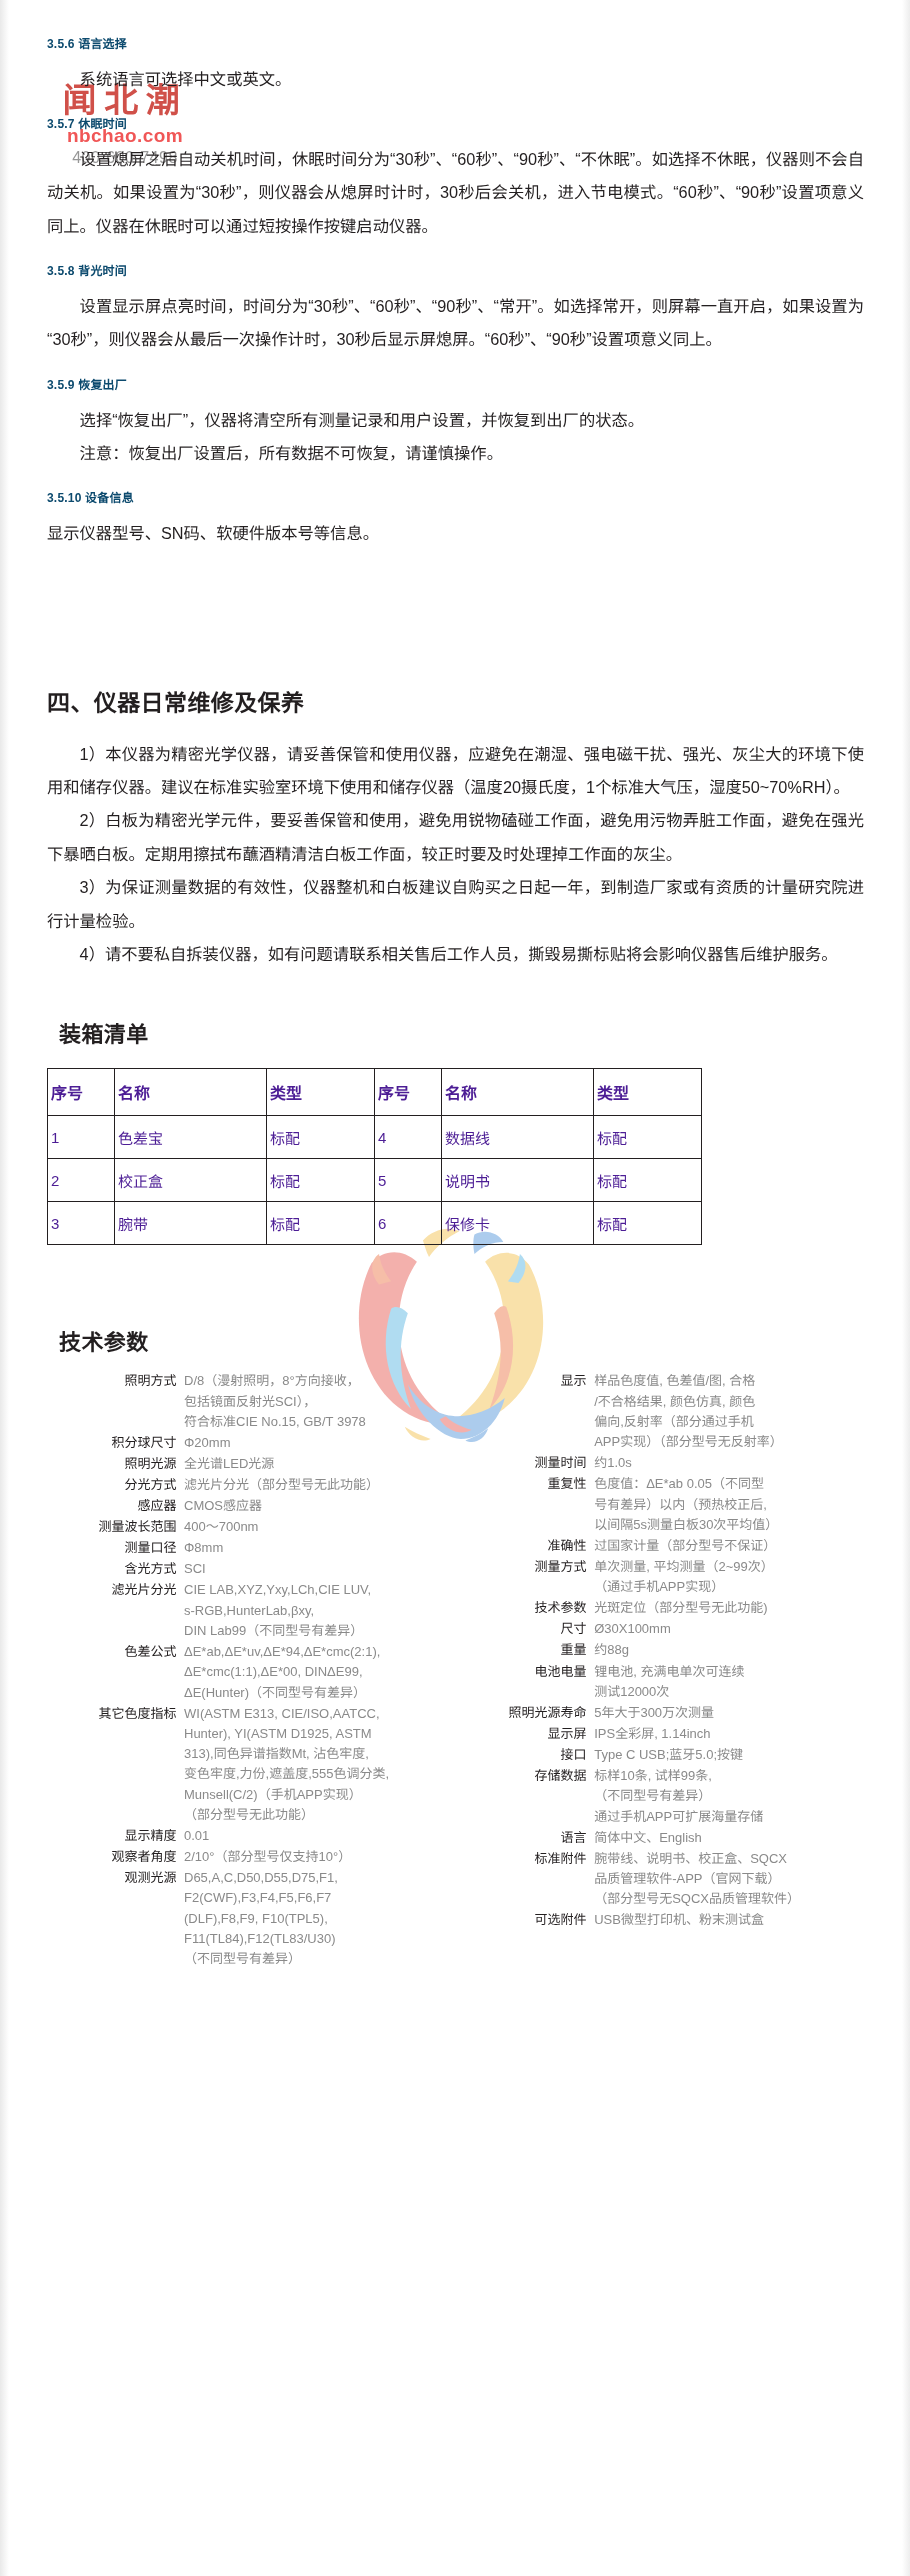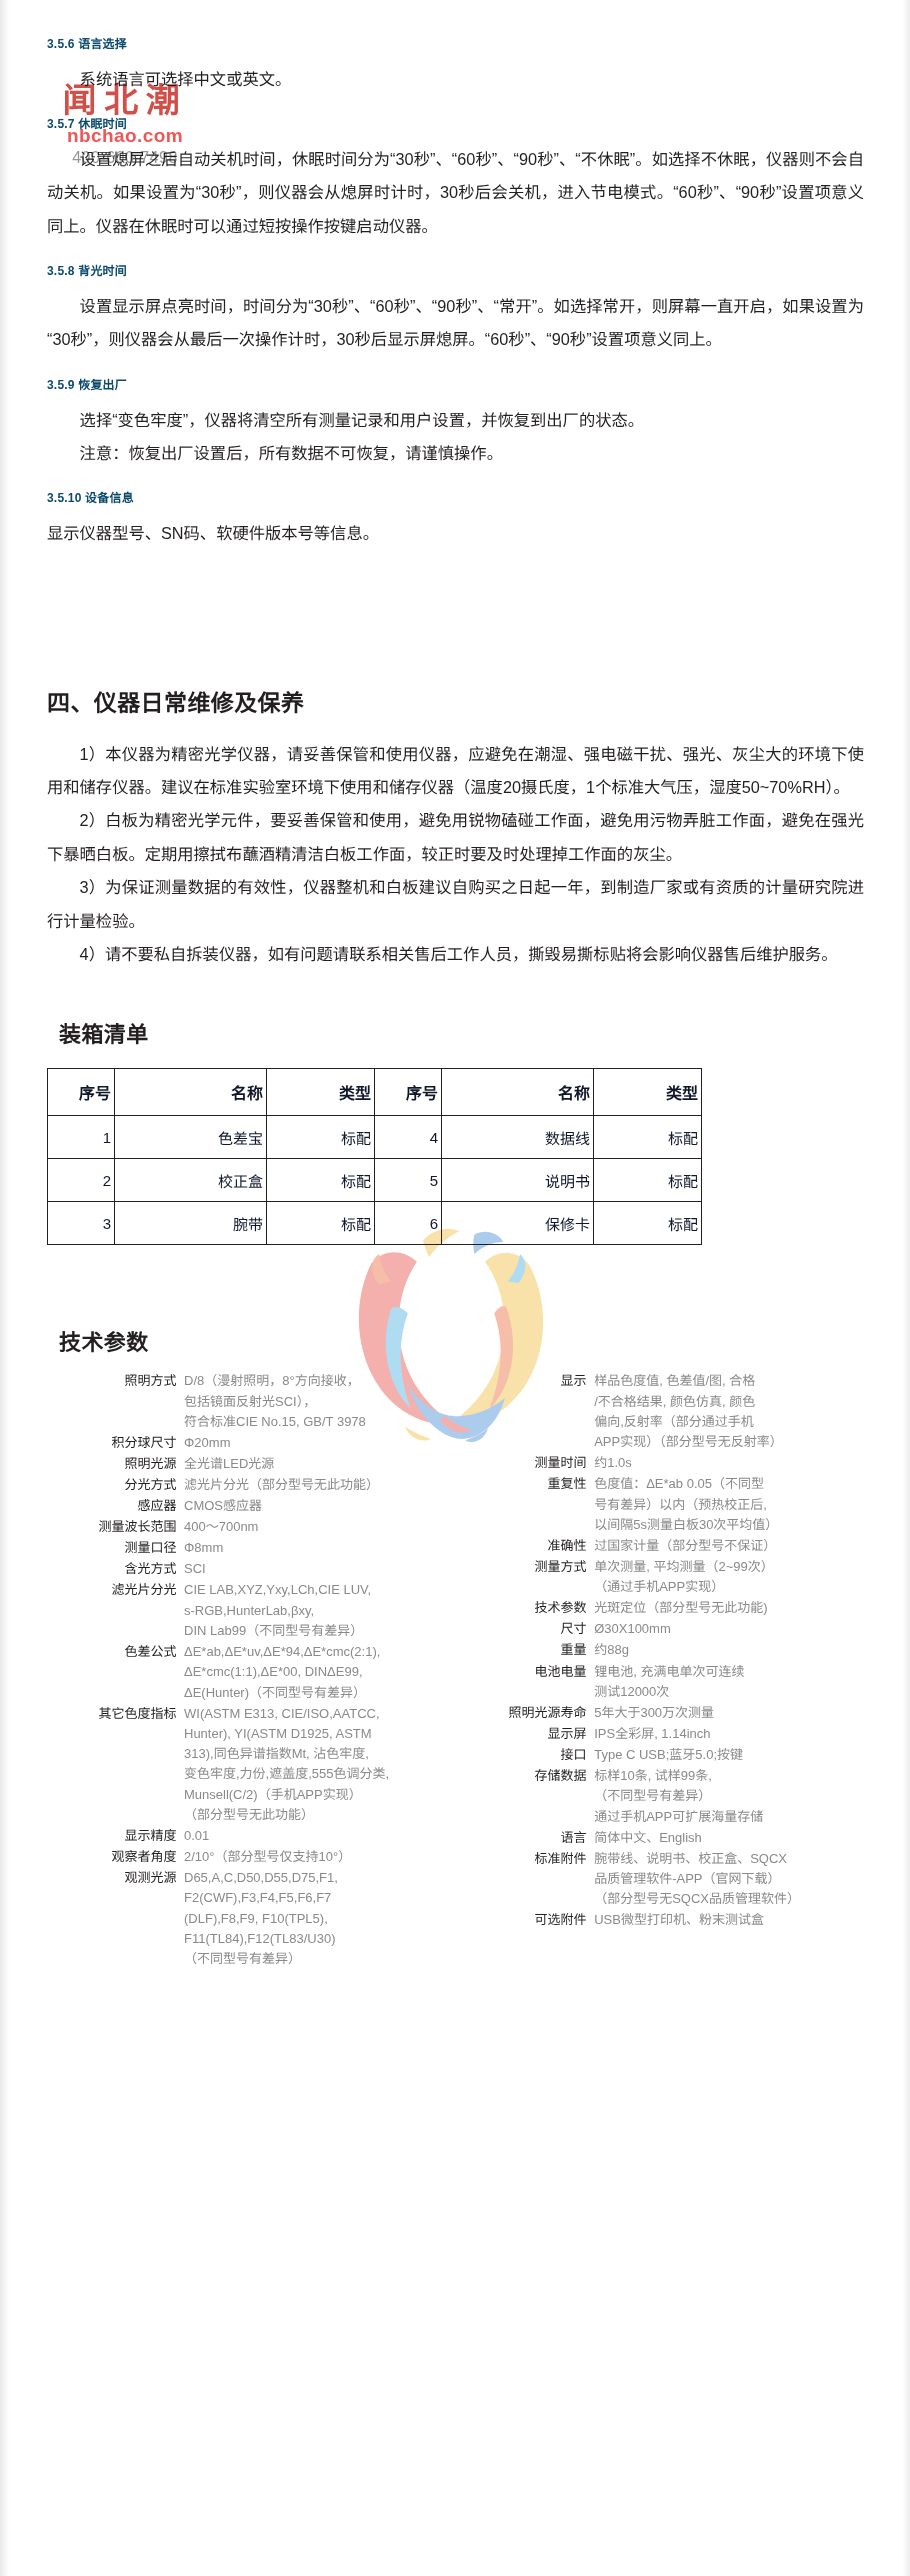--- a/index.html
+++ b/index.html
@@ -134,25 +134,25 @@
   
   table.packing {
     border-collapse: collapse;
     margin: 20px 0 0 0;
     width: 649px;
     table-layout: fixed;
   }
   table.packing th,
   table.packing td {
     border: 1.5px solid #231f20;
-    text-align: right;
+    text-align: left;
     font-size: 15px;
     height: 39px;
     padding: 1.5px 3px;
-    color: #0f172a;
+    color: #4c1d95;
     background: transparent;
   }
   table.packing th {
     font-weight: bold;
     font-size: 16px;
     height: 43px;
   }
   table.packing col.c-num  { width: 67px; }
   table.packing col.c-name { width: 152px; }
   table.packing col.c-type { width: 108px; }
@@ -245,21 +245,21 @@
     <div class="gap-m"></div>
 
     <h3 class="sub-heading">3.5.8  背光时间</h3>
     <div class="gap-s"></div>
     <p class="body-text indent">设置显示屏点亮时间，时间分为“30秒”、“60秒”、“90秒”、“常开”。如选择常开，则屏幕一直开启，如果设置为“30秒”，则仪器会从最后一次操作计时，30秒后显示屏熄屏。“60秒”、“90秒”设置项意义同上。</p>
 
     <div class="gap-m"></div>
 
     <h3 class="sub-heading">3.5.9  恢复出厂</h3>
     <div class="gap-s"></div>
-    <p class="body-text indent">选择“变色牢度”，仪器将清空所有测量记录和用户设置，并恢复到出厂的状态。</p>
+    <p class="body-text indent">选择“恢复出厂”，仪器将清空所有测量记录和用户设置，并恢复到出厂的状态。</p>
     <p class="body-text indent">注意：恢复出厂设置后，所有数据不可恢复，请谨慎操作。</p>
 
     <div class="gap-m"></div>
 
     <h3 class="sub-heading">3.5.10  设备信息</h3>
     <div class="gap-s"></div>
     <p class="body-text">显示仪器型号、SN码、软硬件版本号等信息。</p>
 
     <div style="height:133px"></div>
 

